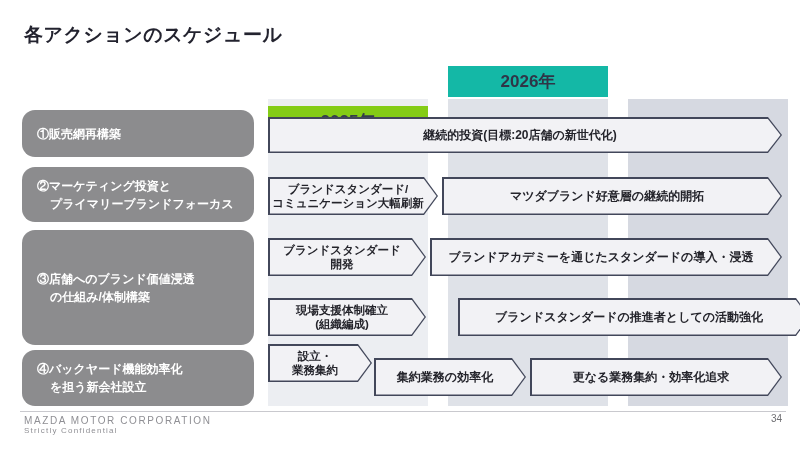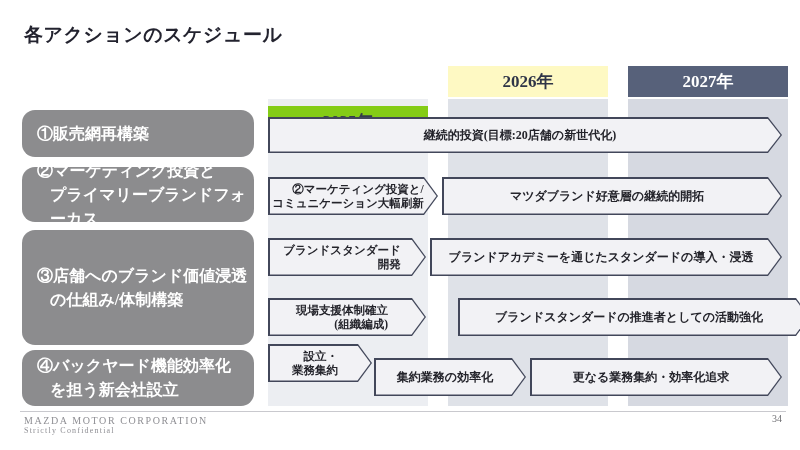--- a/index.html
+++ b/index.html
@@ -1,53 +1,53 @@
 <!DOCTYPE html>
 <html><head>
 <meta charset="utf-8">
 <style>
   html,body { margin:0; padding:0; background:#ffffff; }
   .slide {
     position:relative; width:800px; height:450px; background:#ffffff;
-    font-family:Liberation Serif, serif; overflow:hidden;
+    font-family:Liberation Sans, sans-serif; overflow:hidden;
   }
   .title {
     position:absolute; left:24px; top:22px; font-size:19px; font-weight:700;
     color:#23232f; letter-spacing:0.5px;
   }
   
   .yh { position:absolute; top:66px; height:31px; width:160px;
         display:flex; align-items:center; justify-content:center;
         font-size:17px; font-weight:700; color:#353b4d; }
   .yh1 { left:268px; background:#84cc16;margin-top:40px; }
-  .yh2 { left:448px; background:#fef9c3; color:#2f3547; }
+  .yh2 { left:448px; background:#14b8a6; color:#2f3547; }
   .yh3 { left:628px; background:#57617a; color:#ffffff; }
   .band { position:absolute; top:99px; height:307px; width:160px; }
   .band1 { left:268px; background:#eceef2; }
   .band2 { left:448px; background:#dfe2e8; }
   .band3 { left:628px; background:#d6d9e1; }
   
   .abox {
     position:absolute; left:22px; width:232px; background:#8c8c8e;
-    border-radius:13px; color:#ffffff; font-weight:700; font-size:16px;
+    border-radius:13px; color:#ffffff; font-weight:700; font-size:12px;
     display:flex; flex-direction:column; justify-content:center;
     padding-left:15px; box-sizing:border-box; line-height:1.5;
   }
   .abox .l2 { padding-left:13px; }
   .abox1 { top:110px; height:47px; }
   .abox2 { top:167px; height:55px; }
   .abox3 { top:230px; height:115px; }
   .abox4 { top:350px; height:56px; }
   
   .arr { position:absolute; display:flex; align-items:center; justify-content:center; }
   .arr::before { content:""; position:absolute; inset:0; background:#42475a;
     clip-path:polygon(0 0, calc(100% - 14px) 0, 100% 50%, calc(100% - 14px) 100%, 0 100%); }
   .arr::after { content:""; position:absolute; inset:1.5px; background:#f2f2f5;
     clip-path:polygon(0 0, calc(100% - 13px) 0, 100% 50%, calc(100% - 13px) 100%, 0 100%); }
-  .arr .txt { position:relative; z-index:1; text-align:right; color:#24242b;
+  .arr .txt { position:relative; z-index:1; text-align:center; color:#24242b;
     font-size:12px; font-weight:600; line-height:1.25; padding-right:10px; }
   .arr .txt.small { font-size:11.5px; }
   .arr .b { font-weight:800; }
   .r1  { left:268px; top:117px; width:514px; height:36px; }
   .r2a { left:268px; top:177px; width:170px; height:38px; }
   .r2b { left:442px; top:177px; width:340px; height:38px; }
   .r3a { left:268px; top:238px; width:158px; height:38px; }
   .r3b { left:430px; top:238px; width:352px; height:38px; }
   .r4a { left:268px; top:298px; width:158px; height:38px; }
   .r4b { left:430px; top:298px; width:352px; height:38px;margin-left:28px; }
@@ -66,21 +66,20 @@
 <div class="slide">
 
   <div class="title">各アクションのスケジュール</div>
 
   <div class="band band1"></div>
   <div class="band band2"></div>
   <div class="band band3"></div>
 
   <div class="yh yh1">2025年</div>
   <div class="yh yh2">2026年</div>
-  <div class="yh yh3">2027年</div>
 
   <div class="abox abox1">
     <div class="l1">①販売網再構築</div>
   </div>
   <div class="abox abox2">
     <div class="l1">②マーケティング投資と</div>
     <div class="l2">プライマリーブランドフォーカス</div>
   </div>
   <div class="abox abox3">
     <div class="l1">③店舗へのブランド価値浸透</div>
@@ -90,21 +89,21 @@
     <div class="l1">④バックヤード機能効率化</div>
     <div class="l2">を担う新会社設立</div>
   </div>
 
   <div class="arr r1">
     <div class="txt">継続的投資(目標:20店舗の新世代化)</div>
   </div>
 
   <div class="arr r2a">
     <div class="txt small">
-      <span>②マーケティング投資と/</span><br>
+      <span>ブランドスタンダード/</span><br>
       <span>コミュニケーション大幅刷新</span>
     </div>
   </div>
   <div class="arr r2b">
     <div class="txt">
       <span>マツダブランド好意層の継続的</span><span class="b">開拓</span>
     </div>
   </div>
 
   <div class="arr r3b">

